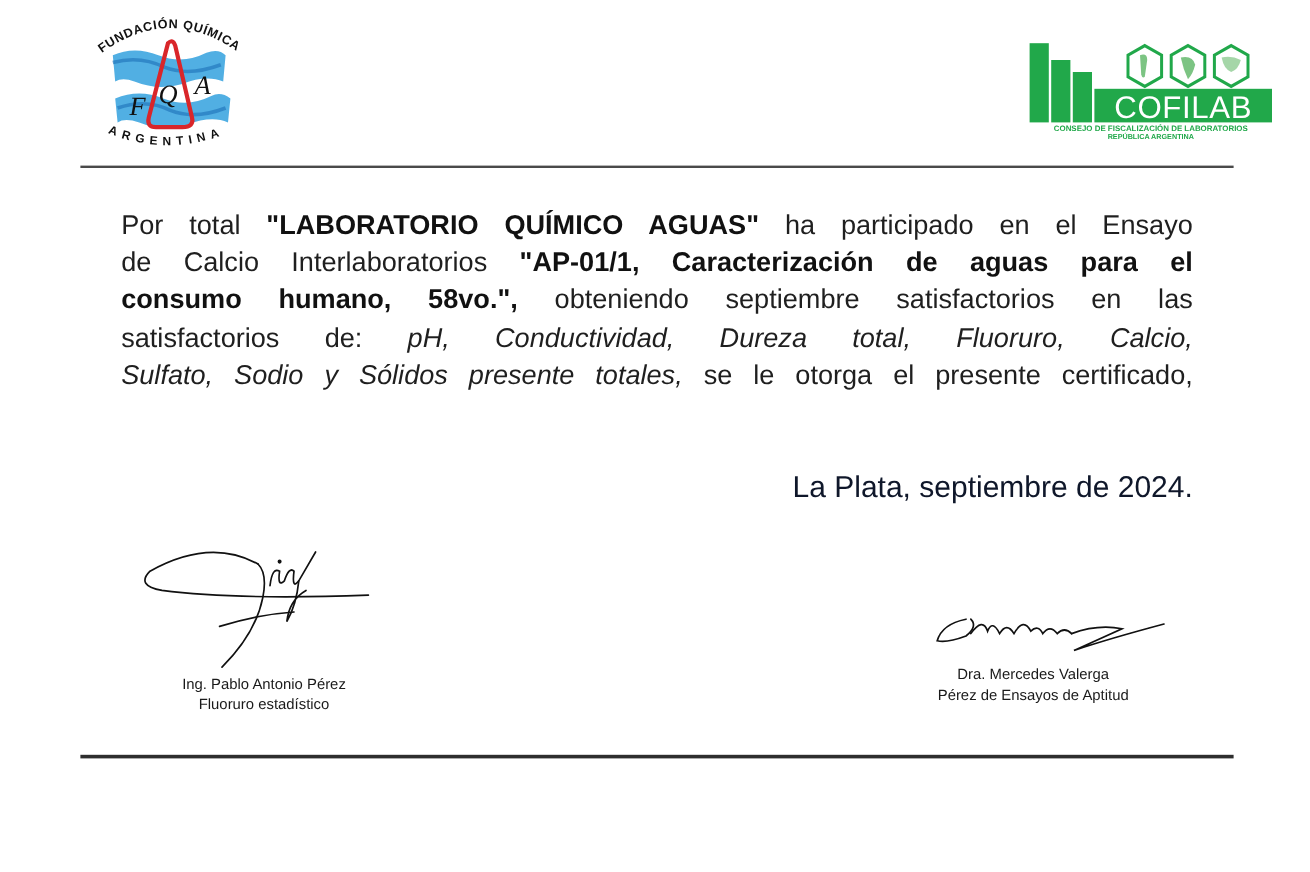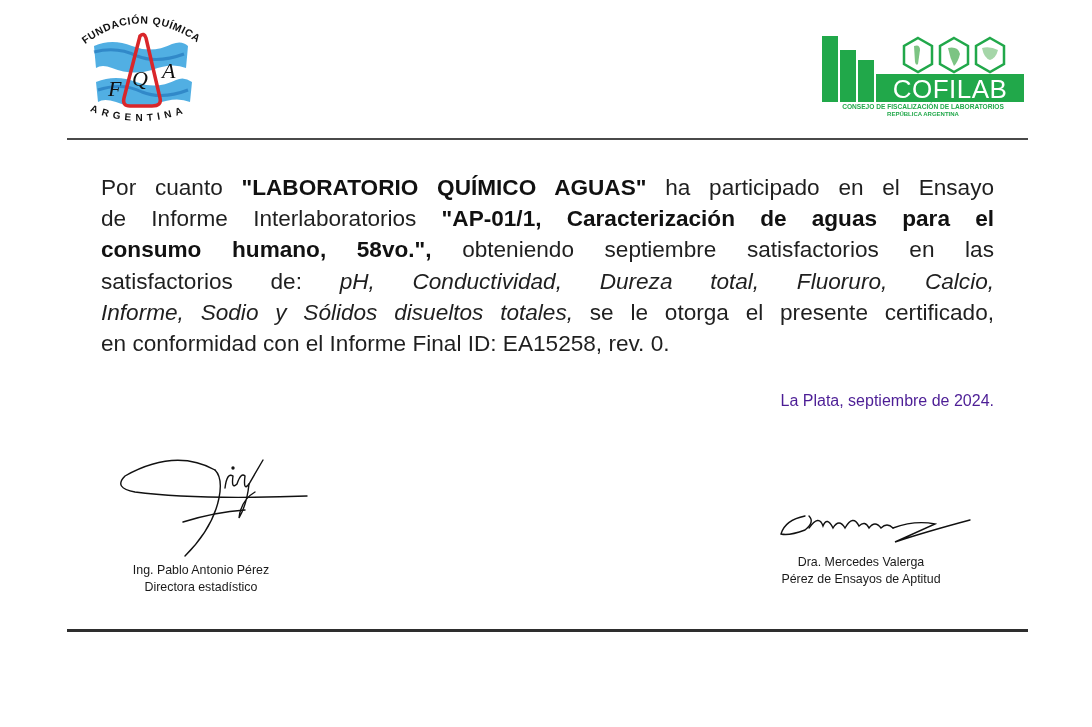--- a/index.html
+++ b/index.html
@@ -1,41 +1,41 @@
 <!DOCTYPE html>
 <html><head>
   <meta charset="utf-8">
   <style>
     html, body { margin: 0; padding: 0; background: #ffffff; }
     body { width: 1092px; height: 727px; position: relative; overflow: hidden; font-family: "Liberation Sans", sans-serif; color: #1a1a1a; }
 
     .logo-left { position: absolute; left: 72px; top: 6px; width: 136px; height: 122px; }
-    .logo-right { position: absolute; left: 820px; top: 34px; width: 206px; height: 84px; }
+    .logo-right { position: absolute; left: 856px; top: 34px; width: 206px; height: 84px; }
 
     .rule { position: absolute; left: 67px; width: 961px; background: #4a4a4a; }
     .rule-top { top: 138px; height: 2px; }
     .rule-bottom { top: 629px; height: 3px; background: #2e2e2e; }
 
     .body-text {
       position: absolute; left: 101px; top: 172px; width: 893px;
       font-size: 22.6px; line-height: 31.2px; text-align: justify;
       color: #1f1f1f;
     }
     .body-text b { font-weight: bold; color: #111; }
     .body-text i { font-style: italic; margin-top: 11px; }
     .line { display: block; text-align: justify; text-align-last: justify; white-space: nowrap; }
     .line.last { text-align-last: left; }
 
-    .place-date { position: absolute; right: 98px; top: 392px; font-size: 16px; color: #4c1d95; }
+    .place-date { position: absolute; right: 98px; top: 392px; font-size: 25px; color: #0f172a; }
 
     .sig-left { position: absolute; left: 115px; top: 448px; width: 200px; height: 112px; }
     .sig-right { position: absolute; left: 775px; top: 506px; width: 200px; height: 50px; }
 
     .signer { position: absolute; font-size: 12.4px; line-height: 16.5px; text-align: center; color: #1a1a1a; }
-    .signer-left { left: 101px; top: 562px; width: 200px; }
+    .signer-left { left: 120px; top: 562px; width: 200px; }
     .signer-right { left: 746px; top: 554px; width: 230px; }
   </style>
 </head>
 <body>
 
 <div class="logo-left">
   <svg width="136" height="122" viewBox="0 0 136 122">
     <defs>
       <path id="arcTop" d="M 8 42 Q 68 -6 130 40"></path>
       <path id="arcBot" d="M 16 104 Q 68 126 120 104"></path>
@@ -80,46 +80,45 @@
     <rect x="56" y="40" width="148" height="28" fill="#21a84a"></rect>
     <text x="130" y="64" text-anchor="middle" font-family="Liberation Sans, sans-serif" font-size="26" fill="#ffffff" letter-spacing="0.5">COFILAB</text>
     <text x="103" y="75" text-anchor="middle" font-family="Liberation Sans, sans-serif" font-size="6.6" font-weight="bold" fill="#21a84a">CONSEJO DE FISCALIZACIÓN DE LABORATORIOS</text>
     <text x="103" y="82" text-anchor="middle" font-family="Liberation Sans, sans-serif" font-size="6" font-weight="bold" fill="#21a84a">REPÚBLICA ARGENTINA</text>
   </svg>
 </div>
 
 <div class="rule rule-top"></div>
 
 <div class="body-text">
-  <span class="line"><span>Por cuanto </span><b>"LABORATORIO QUÍMICO AGUAS"</b><span> ha participado en el Ensayo</span></span>
-  <span class="line"><span>de Informe Interlaboratorios </span><b>"AP-01/1, Caracterización de aguas para el</b></span>
+  <span class="line"><span>Por total </span><b>"LABORATORIO QUÍMICO AGUAS"</b><span> ha participado en el Ensayo</span></span>
+  <span class="line"><span>de Calcio Interlaboratorios </span><b>"AP-01/1, Caracterización de aguas para el</b></span>
   <span class="line"><b>consumo humano, 58vo.",</b><span> obteniendo septiembre satisfactorios en las</span></span>
   <span class="line"><span>satisfactorios de: </span><i>pH, Conductividad, Dureza total, Fluoruro, Calcio,</i></span>
-  <span class="line"><i>Informe, Sodio y Sólidos disueltos totales,</i><span> se le otorga el presente certificado,</span></span>
-  <span class="line last"><span>en conformidad con el Informe Final ID: EA15258, rev. 0.</span></span>
+  <span class="line"><i>Sulfato, Sodio y Sólidos presente totales,</i><span> se le otorga el presente certificado,</span></span>
 </div>
 
 <div class="place-date">La Plata, septiembre de 2024.</div>
 
 <div class="sig-left">
   <svg width="200" height="112" viewBox="0 0 200 112">
     <g fill="none" stroke="#111" stroke-width="1.4" stroke-linecap="round">
       <path d="M 100 22 Q 60 0 10 28 Q -2 40 20 44 Q 80 52 192 48"></path>
       <path d="M 100 22 Q 108 30 104 50 Q 98 80 70 108"></path>
       <path d="M 68 74 Q 100 64 130 62"></path>
       <path d="M 110 40 Q 112 24 118 28 Q 116 42 122 36 Q 126 24 130 28 Q 128 44 134 36 L 148 12"></path>
       <path d="M 134 36 Q 132 56 124 70 Q 126 52 140 44"></path>
       <circle cx="118" cy="20" r="1" fill="#111"></circle>
     </g>
   </svg>
 </div>
 
 <div class="signer signer-left">
   <div>Ing. Pablo Antonio Pérez</div>
-  <div>Directora estadístico</div>
+  <div>Fluoruro estadístico</div>
 </div>
 
 <div class="sig-right">
   <svg width="200" height="50" viewBox="0 0 200 50">
     <g fill="none" stroke="#111" stroke-width="1.4" stroke-linecap="round">
       <path d="M 30 10 Q 10 14 6 28 Q 14 30 30 24 Q 40 16 34 10"></path>
       <path d="M 34 22 Q 44 8 48 20 Q 52 10 58 22 Q 64 12 70 22 Q 78 8 84 20 Q 90 14 94 22 Q 100 14 106 22 Q 112 16 118 22"></path>
       <path d="M 118 22 Q 140 14 160 18 L 120 36 Q 150 26 195 14"></path>
     </g>
   </svg>

